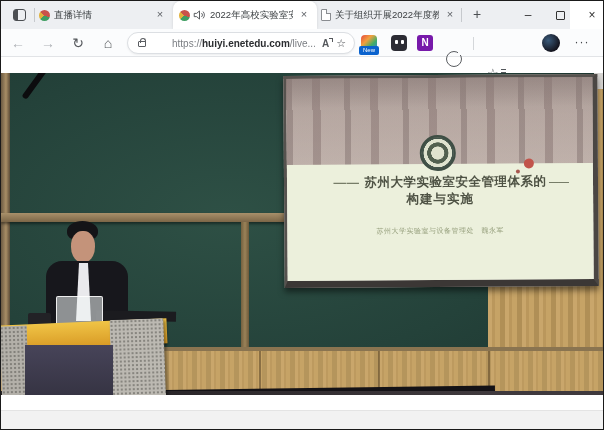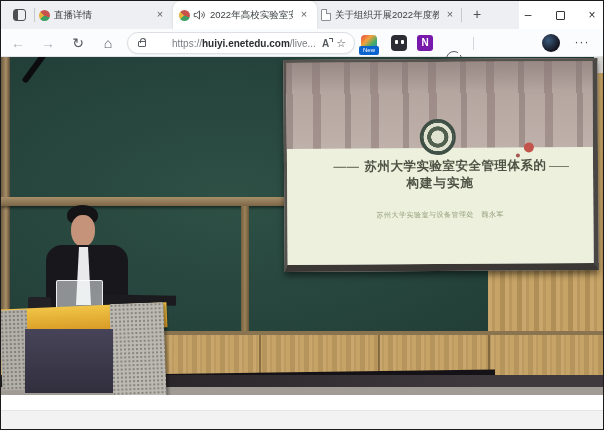--- a/index.html
+++ b/index.html
@@ -1,20 +1,20 @@
 <!DOCTYPE html>
 <html><head>
 <meta charset="utf-8">
 <style>
   * { margin:0; padding:0; box-sizing:border-box; }
   body { width:604px; height:430px; overflow:hidden; font-family:"Liberation Sans", sans-serif; background:#fff; }
   .window { position:relative; width:604px; height:430px; border:1px solid #1a1a1a; background:#fff; overflow:hidden; }
 
   
-  .tabbar { position:absolute; left:0; top:0; width:518px; height:28px; background:#edeff2; }
+  .tabbar { position:absolute; left:0; top:0; width:569px; height:28px; background:#edeff2; }
   .tab-actions { position:absolute; left:12px; top:8px; width:13px; height:12px; border:1.4px solid #4b4e52; border-radius:3px; }
   .tab-actions span { position:absolute; left:0; top:0; width:4px; height:100%; background:#4b4e52; border-radius:1px 0 0 1px; }
   .tb-sep { position:absolute; top:7px; width:1px; height:14px; background:#c6c9cd; }
   .tab { position:absolute; top:0; height:28px; display:flex; align-items:center; font-size:9.5px; color:#3c4043; }
   .tab.active { background:#fff; border-radius:8px 8px 0 0; box-shadow:0 0 3px rgba(0,0,0,.12); }
   .favicon { width:11px; height:11px; border-radius:50%; background:conic-gradient(#c9534a 0 110deg,#3f9e62 110deg 230deg,#e0b23c 230deg 310deg,#c9534a 310deg); flex:0 0 auto; }
   .doc-icon { width:10px; height:12px; border:1.2px solid #8a8d91; border-radius:1px; background:#fff; position:relative; flex:0 0 auto; }
   .doc-icon::after { content:""; position:absolute; right:-1px; top:-1px; width:4px; height:4px; background:#edeff2; border-left:1.2px solid #8a8d91; border-bottom:1.2px solid #8a8d91; }
   .tab .title { overflow:hidden; white-space:nowrap; text-overflow:clip; margin:0 4px; flex:1; }
   .tab-close { font-size:11px; color:#5f6368; width:14px; height:14px; line-height:13px; text-align:center; border-radius:3px; flex:0 0 auto; }
@@ -47,21 +47,21 @@
   .fav-star { font-size:13px; color:#55585c; position:relative; }
   .fav-star::after { content:""; position:absolute; right:-3px; top:3px; width:5px; height:1.3px; background:#55585c; box-shadow:0 3px 0 #55585c, 0 6px 0 #55585c; }
   .collections { position:relative; }
   .collections::before { content:""; position:absolute; left:2px; top:4px; width:9px; height:9px; border:1.3px solid #55585c; border-radius:2px; }
   .collections::after { content:""; position:absolute; left:6px; top:1px; width:9px; height:9px; border:1.3px solid #55585c; border-radius:2px; background:#fbfcfd; }
   .avatar { width:18px; height:18px; border-radius:50%; background:radial-gradient(circle at 35% 35%, #3a5a7a, #14141e 70%); top:5px; }
   .dots-menu { font-size:12px; color:#45484c; letter-spacing:1px; top:6px; width:22px; text-align:center; }
   .tb-div2 { position:absolute; top:8px; width:1px; height:13px; background:#d4d7da; }
 
   
-  .video { position:absolute; left:0; top:56px; width:602px; height:338px; background:radial-gradient(ellipse at 38% 42%, #2e5045 0%, #24423a 55%, #1d352e 100%); overflow:hidden; }
+  .video { position:absolute; left:0; top:72px; width:602px; height:338px; background:radial-gradient(ellipse at 38% 42%, #2e5045 0%, #24423a 55%, #1d352e 100%); overflow:hidden; }
   .left-frame { position:absolute; left:0; top:0; width:9px; height:276px; background:linear-gradient(90deg,#6b5a42,#a88e66 55%,#5d4d38); }
   .mic-boom { position:absolute; left:41px; top:-4px; width:6px; height:36px; background:#0c0c0e; border-radius:3px; transform:rotate(36deg); transform-origin:top center; }
   .rail { position:absolute; left:0; top:140px; width:602px; height:9px; background:linear-gradient(#a8906a,#7c6647); box-shadow:0 2px 3px rgba(0,0,0,.45); }
   .board-trim-v { position:absolute; left:240px; top:149px; width:8px; height:126px; background:linear-gradient(90deg,#73603f,#9a8258,#6b5839); }
   .wood-wall { position:absolute; left:0; top:274px; width:602px; height:48px; background:repeating-linear-gradient(90deg,#c9a66b 0 3px,#bd9a5f 3px 5px,#c6a366 5px 9px,#b5955c 9px 14px); border-top:4px solid #8a7450; }
   .wood-seam { position:absolute; top:278px; width:2px; height:42px; background:rgba(90,70,40,.55); }
   .right-wood { position:absolute; left:487px; top:14px; width:115px; height:308px; background:repeating-linear-gradient(90deg,#c9a66b 0 4px,#ba975c 4px 7px,#c6a366 7px 12px,#b08f56 12px 17px); }
   .right-wood-cap { position:absolute; left:593px; top:0; width:9px; height:16px; background:#d8d6d3; }
   .baseboard { position:absolute; left:0; top:318px; width:602px; height:14px; background:linear-gradient(90deg,#1f1c1f,#3f393d 80%); }
   .base-wedge { position:absolute; left:128px; top:315px; width:366px; height:9px; background:#141216; transform:rotate(-0.8deg); }

